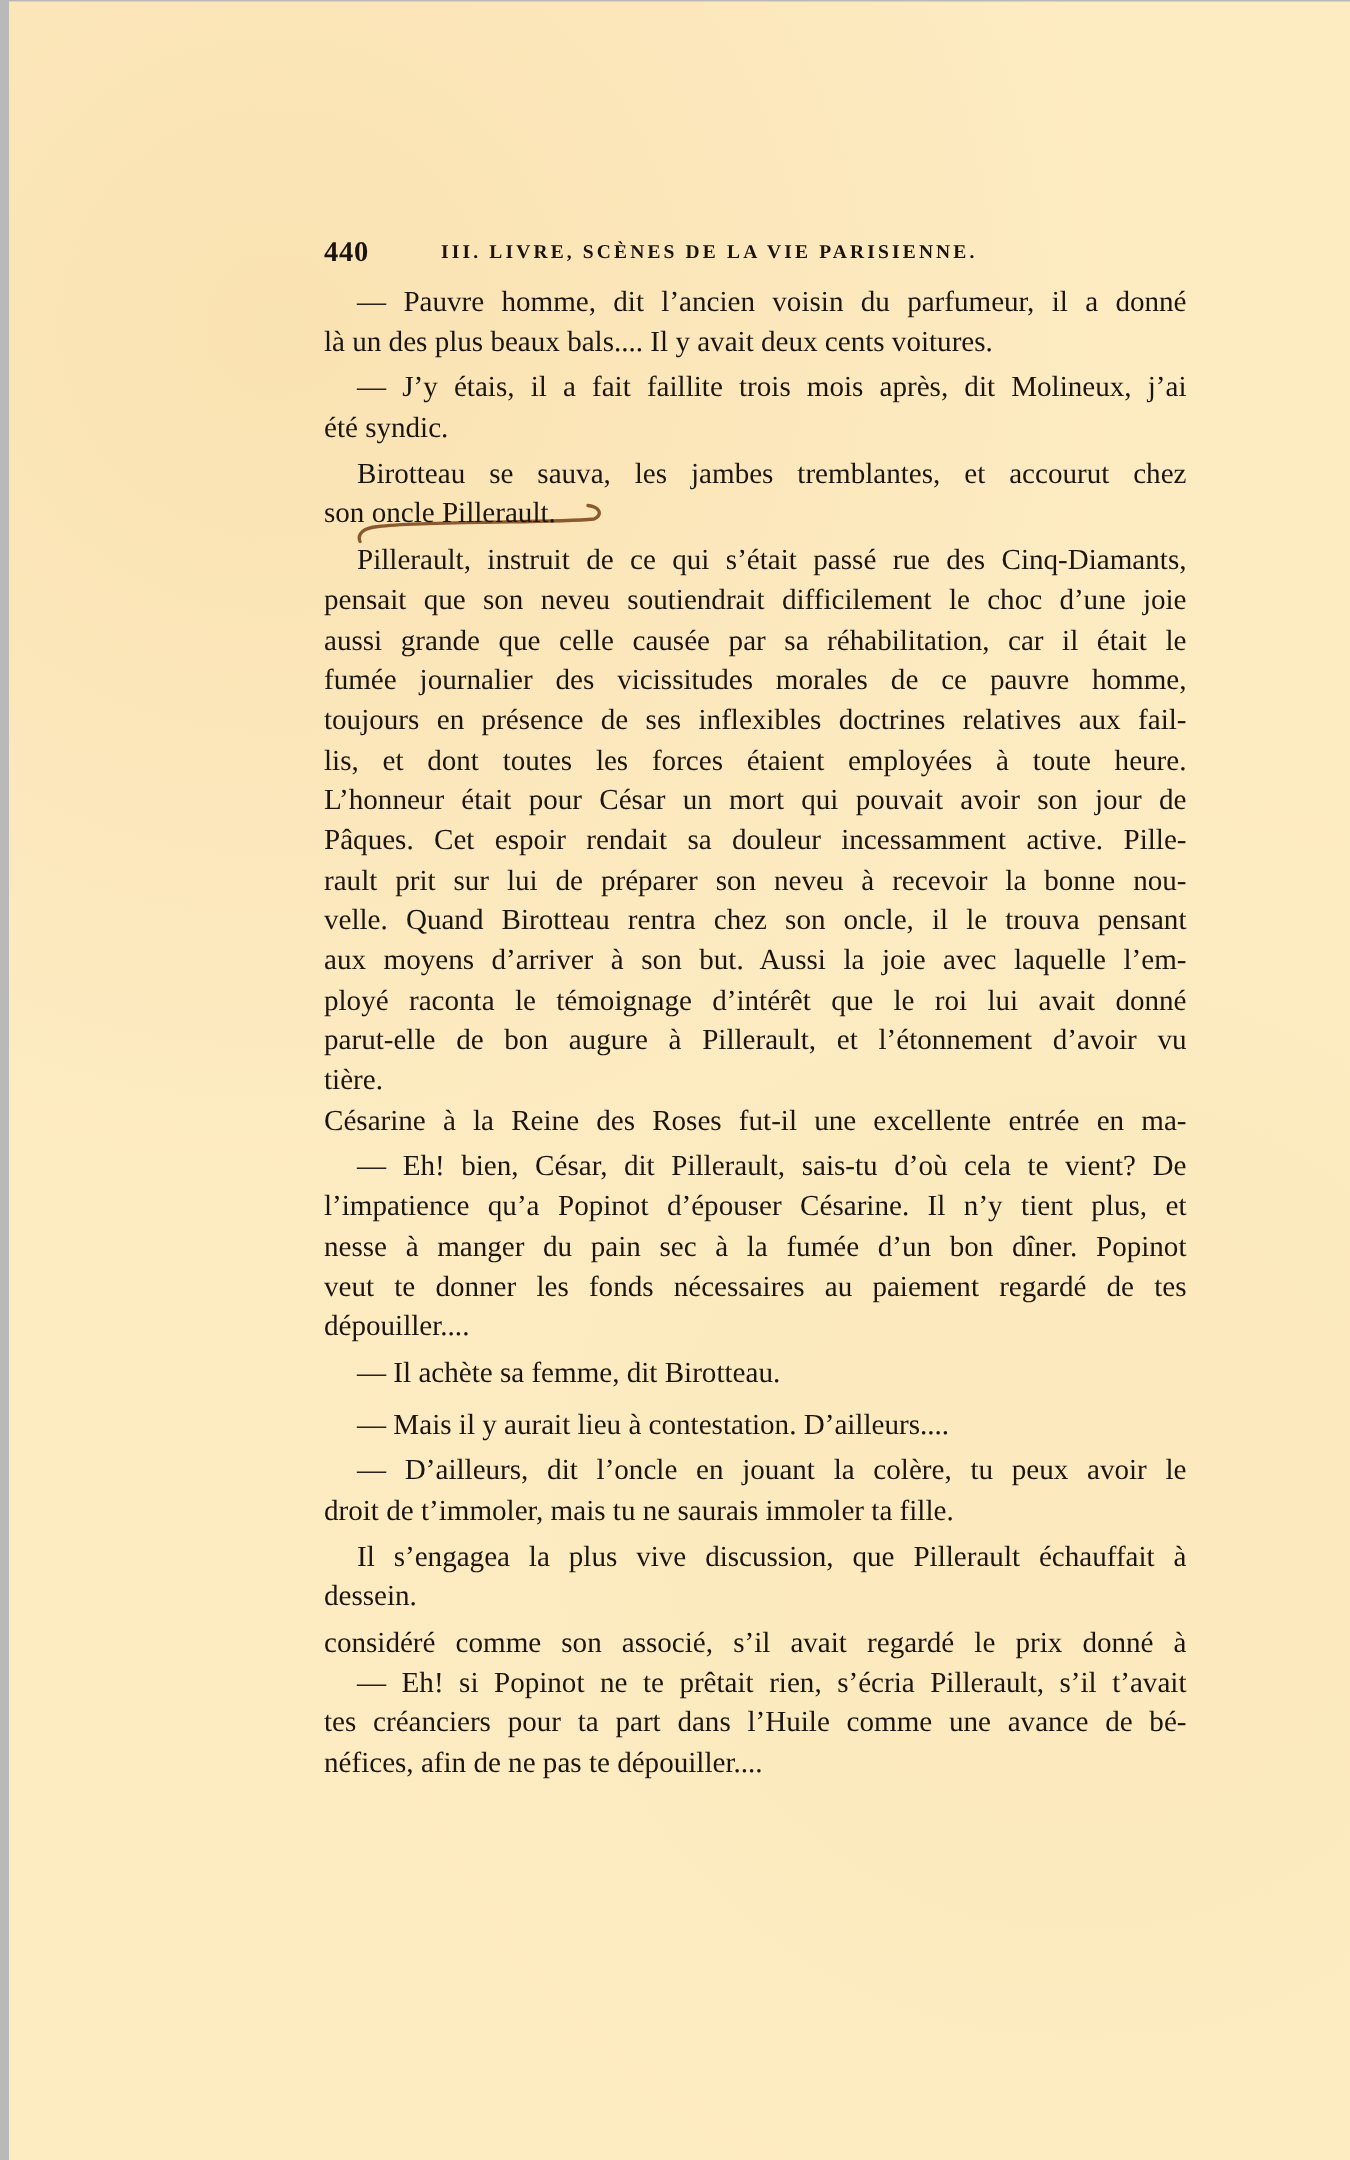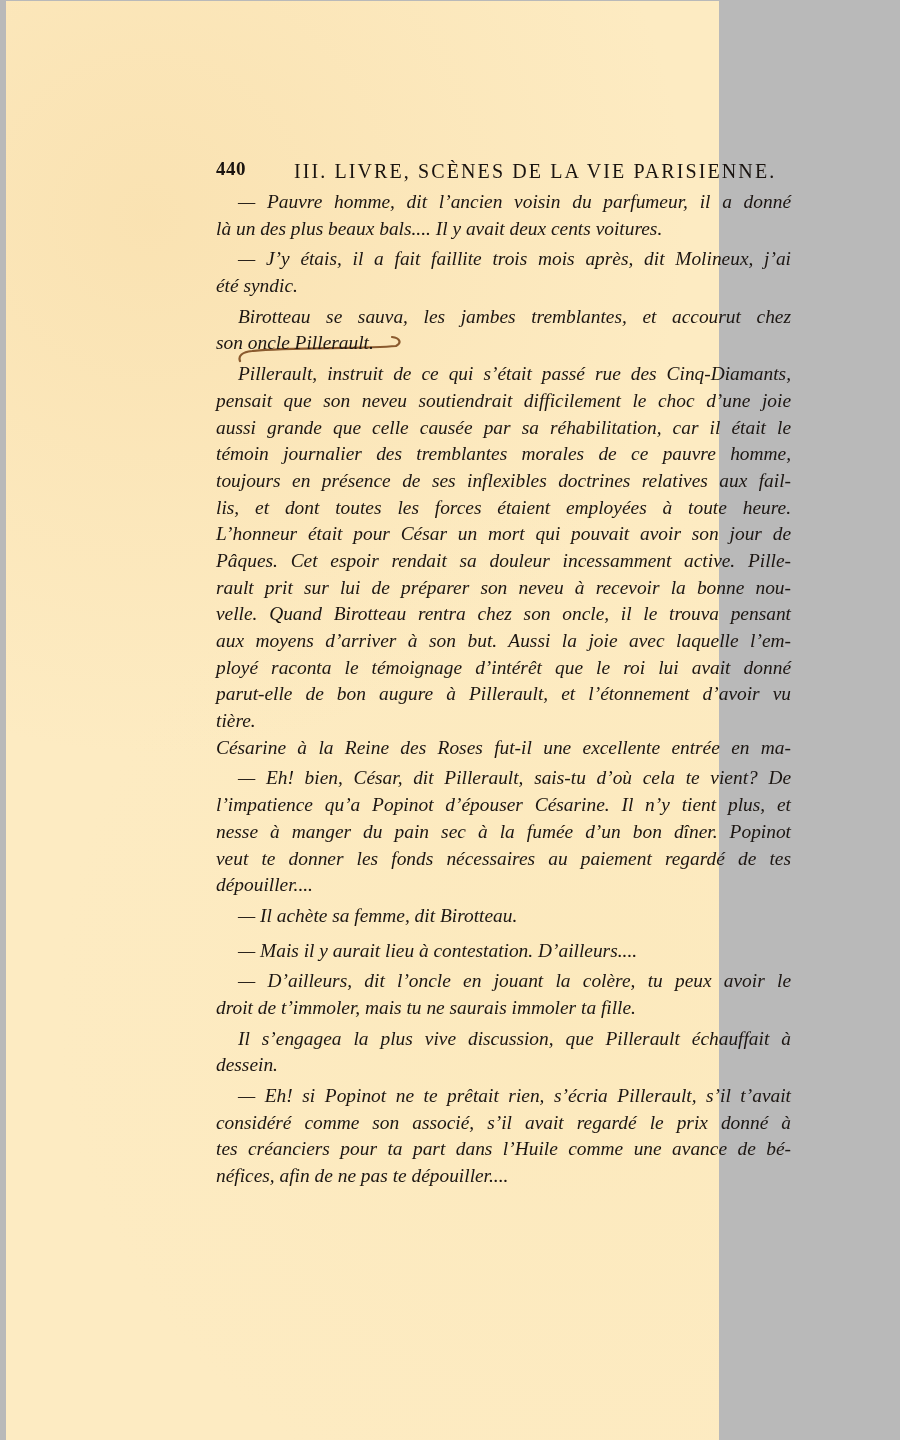--- a/index.html
+++ b/index.html
@@ -2,38 +2,38 @@
 <html><head>
 <meta charset="utf-8">
 <style>
   html, body { margin: 0; padding: 0; }
   body {
     width: 900px; height: 1440px; overflow: hidden;
     background: #b9b9b9;
     font-family: "Liberation Serif", "DejaVu Serif", serif;
   }
   .page {
-    position: absolute; left: 6px; top: 1px; width: 713px; height: 1439px;
+    position: absolute; left: 6px; top: 1px; width: 894px; height: 1439px;
     background: #fdebc2;
     background-image:
       radial-gradient(circle at 20% 15%, rgba(240,200,130,0.25) 0, rgba(0,0,0,0) 40%),
       radial-gradient(circle at 80% 70%, rgba(250,230,180,0.35) 0, rgba(0,0,0,0) 45%);
   }
   .header {
     position: absolute; left: 210px; top: 157px; width: 590px;
     font-size: 19px; color: #1a1410; white-space: nowrap;
   }
   .header .folio { font-weight: bold; letter-spacing: 0.5px; }
   .header .running {
     position: absolute; left: 78px; top: 2px;
-    font-weight: normal; font-size: 20px; letter-spacing: 2.1px;
+    font-weight: bold; font-size: 13px; letter-spacing: 2.1px;
   }
   .text {
     position: absolute; left: 210px; top: 188px; width: 575px;
-    color: #1c1612; font-size: 19.4px; font-style: italic;
+    color: #1c1612; font-size: 19.4px;
   }
   .line {
     height: 26.7px; line-height: 26.7px; white-space: nowrap;
     text-align: justify; text-align-last: justify;
   }
   .line.last { text-align-last: left; }
   .line.indent { padding-left: 22px; }
   .gap { height: 4px; }
   .penmark {
     position: absolute; left: 218px; top: 328px; width: 190px; height: 48px;
@@ -66,21 +66,21 @@
       <div class="gap"></div>
       <div>
         <div class="line indent">Birotteau se sauva, les jambes tremblantes, et accourut chez</div>
         <div class="line last">son oncle Pillerault.</div>
       </div>
       <div class="gap"></div>
       <div>
         <div class="line indent">Pillerault, instruit de ce qui s’était passé rue des Cinq-Diamants,</div>
         <div class="line">pensait que son neveu soutiendrait difficilement le choc d’une joie</div>
         <div class="line">aussi grande que celle causée par sa réhabilitation, car il était le</div>
-        <div class="line">témoin journalier des tremblantes morales de ce pauvre homme,</div>
+        <div class="line">fumée journalier des vicissitudes morales de ce pauvre homme,</div>
         <div class="line">toujours en présence de ses inflexibles doctrines relatives aux fail-</div>
         <div class="line">lis, et dont toutes les forces étaient employées à toute heure.</div>
         <div class="line">L’honneur était pour César un mort qui pouvait avoir son jour de</div>
         <div class="line">Pâques. Cet espoir rendait sa douleur incessamment active. Pille-</div>
         <div class="line">rault prit sur lui de préparer son neveu à recevoir la bonne nou-</div>
         <div class="line">velle. Quand Birotteau rentra chez son oncle, il le trouva pensant</div>
         <div class="line">aux moyens d’arriver à son but. Aussi la joie avec laquelle l’em-</div>
         <div class="line">ployé raconta le témoignage d’intérêt que le roi lui avait donné</div>
         <div class="line">parut-elle de bon augure à Pillerault, et l’étonnement d’avoir vu</div>
         <div class="line last">tière.</div>
@@ -108,20 +108,20 @@
         <div class="line indent">— D’ailleurs, dit l’oncle en jouant la colère, tu peux avoir le</div>
         <div class="line last">droit de t’immoler, mais tu ne saurais immoler ta fille.</div>
       </div>
       <div class="gap"></div>
       <div>
         <div class="line indent">Il s’engagea la plus vive discussion, que Pillerault échauffait à</div>
         <div class="line last">dessein.</div>
       </div>
       <div class="gap"></div>
       <div>
+        <div class="line">considéré comme son associé, s’il avait regardé le prix donné à</div>
         <div class="line indent">— Eh! si Popinot ne te prêtait rien, s’écria Pillerault, s’il t’avait</div>
-        <div class="line">considéré comme son associé, s’il avait regardé le prix donné à</div>
         <div class="line">tes créanciers pour ta part dans l’Huile comme une avance de bé-</div>
         <div class="line last">néfices, afin de ne pas te dépouiller....</div>
       </div>
       <div class="gap"></div>
     </div>
 </div>
 
 </body></html>

